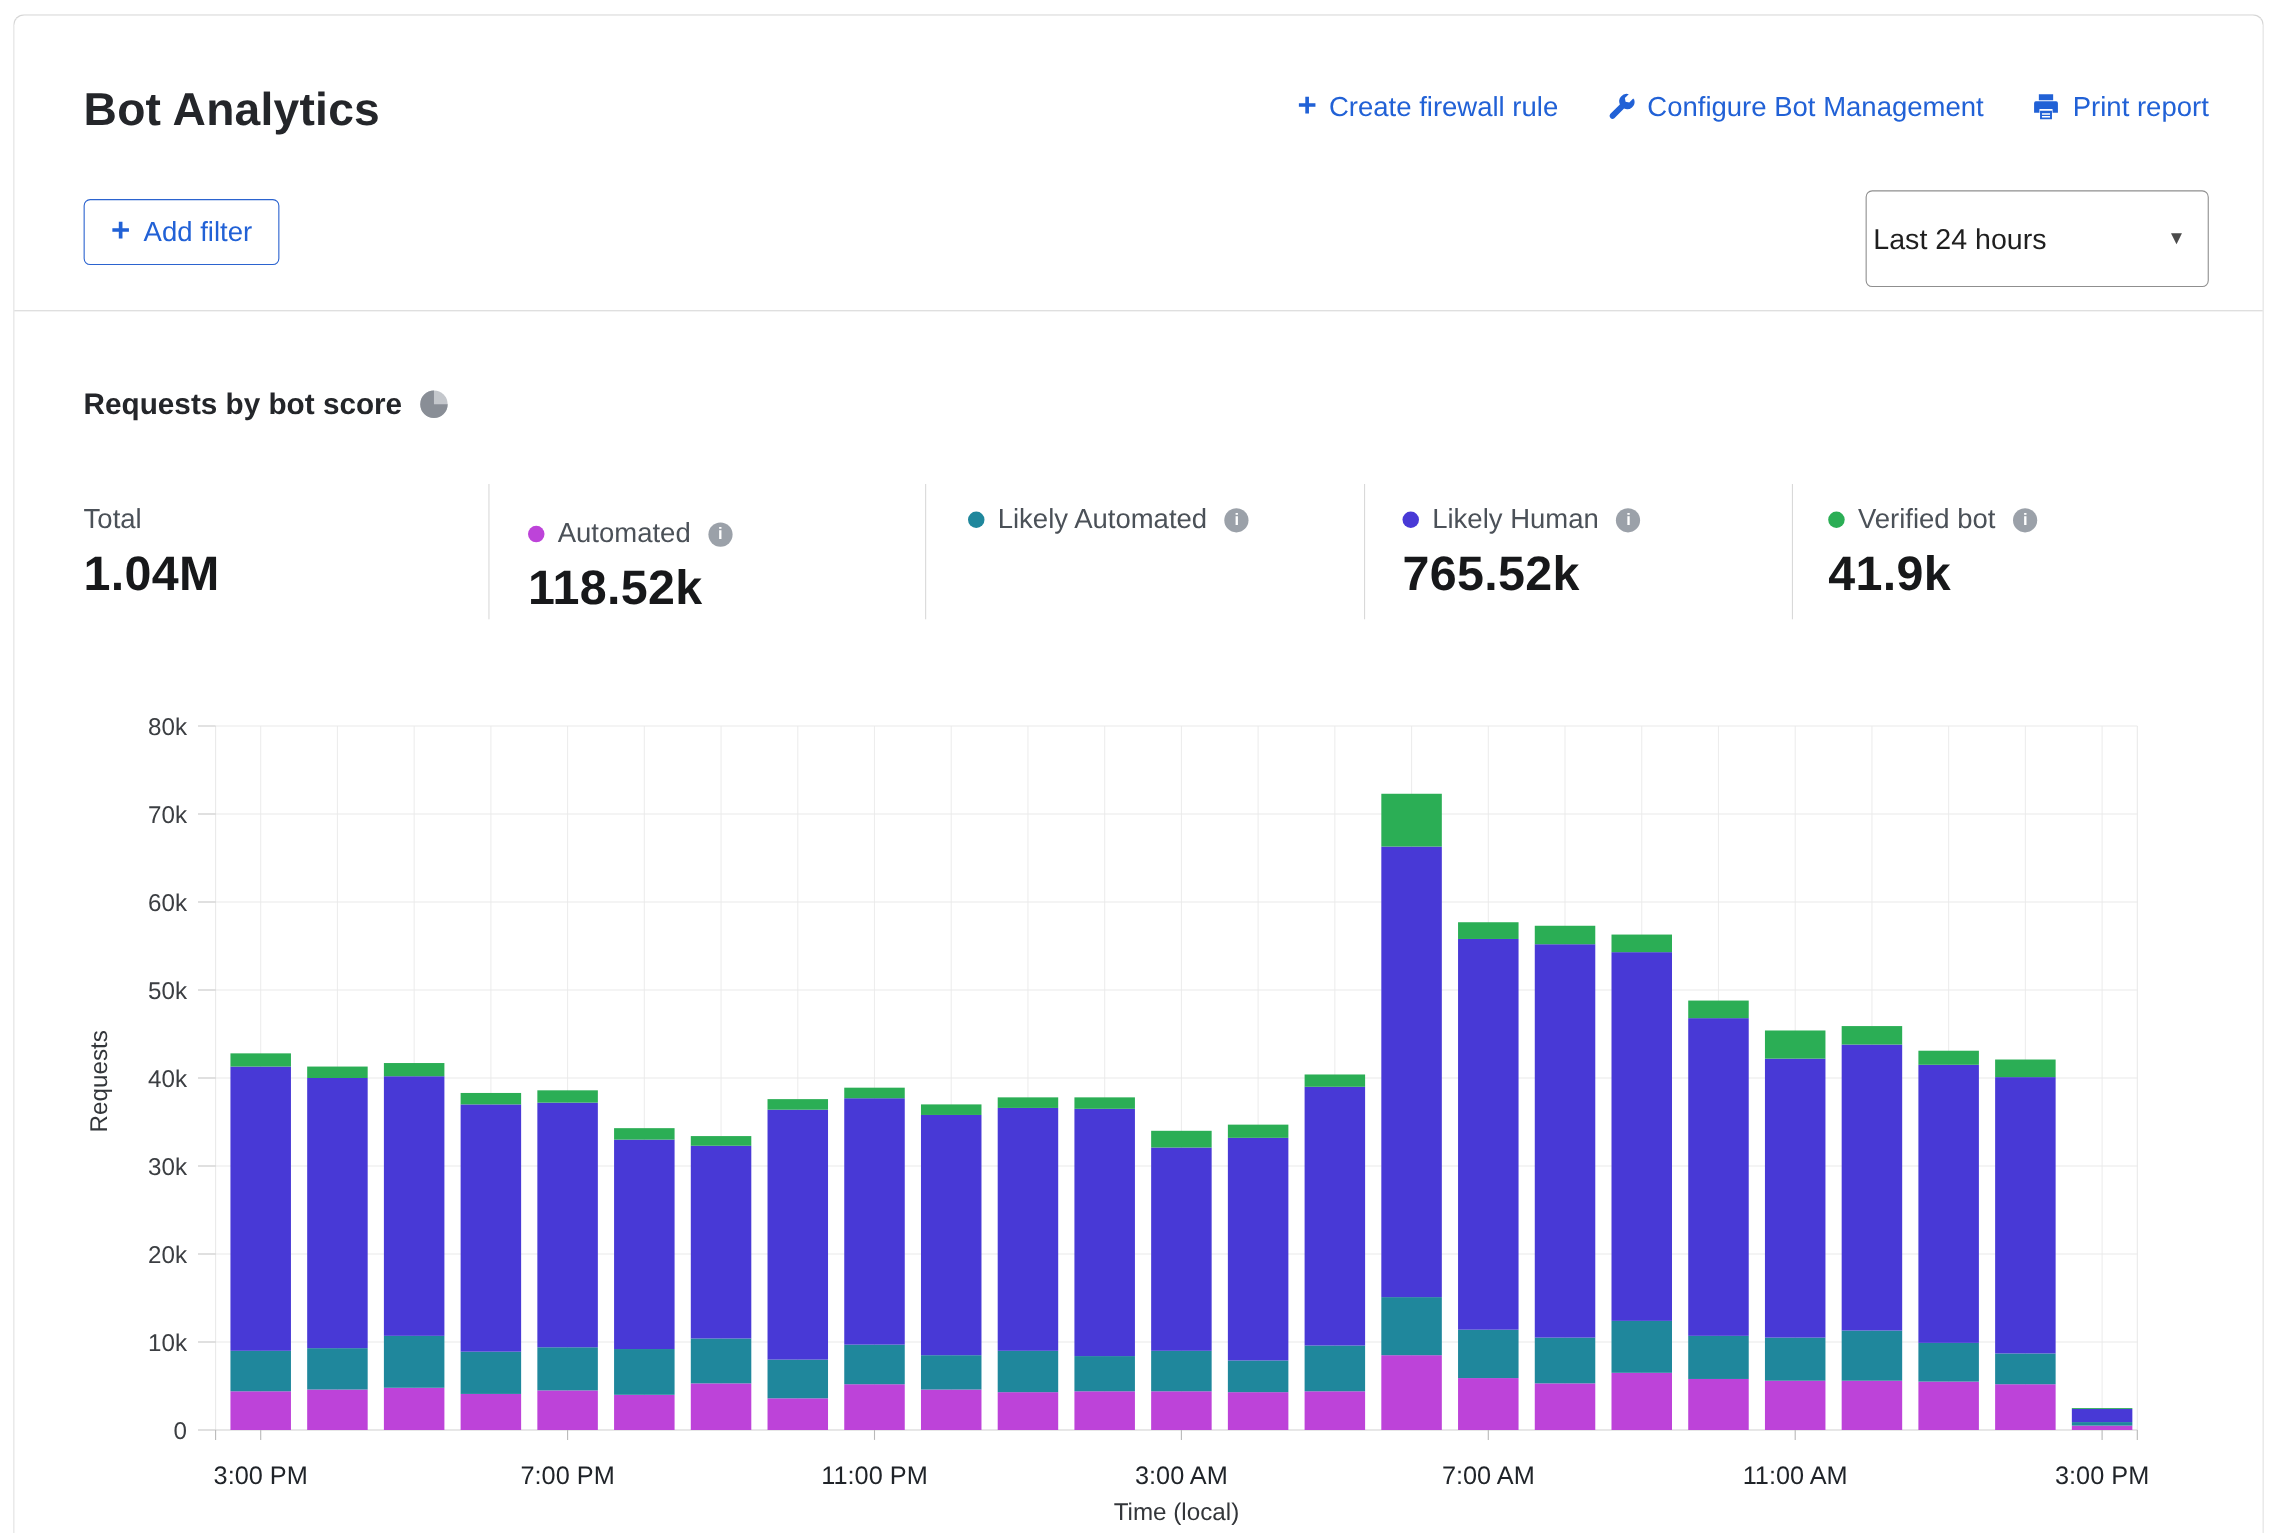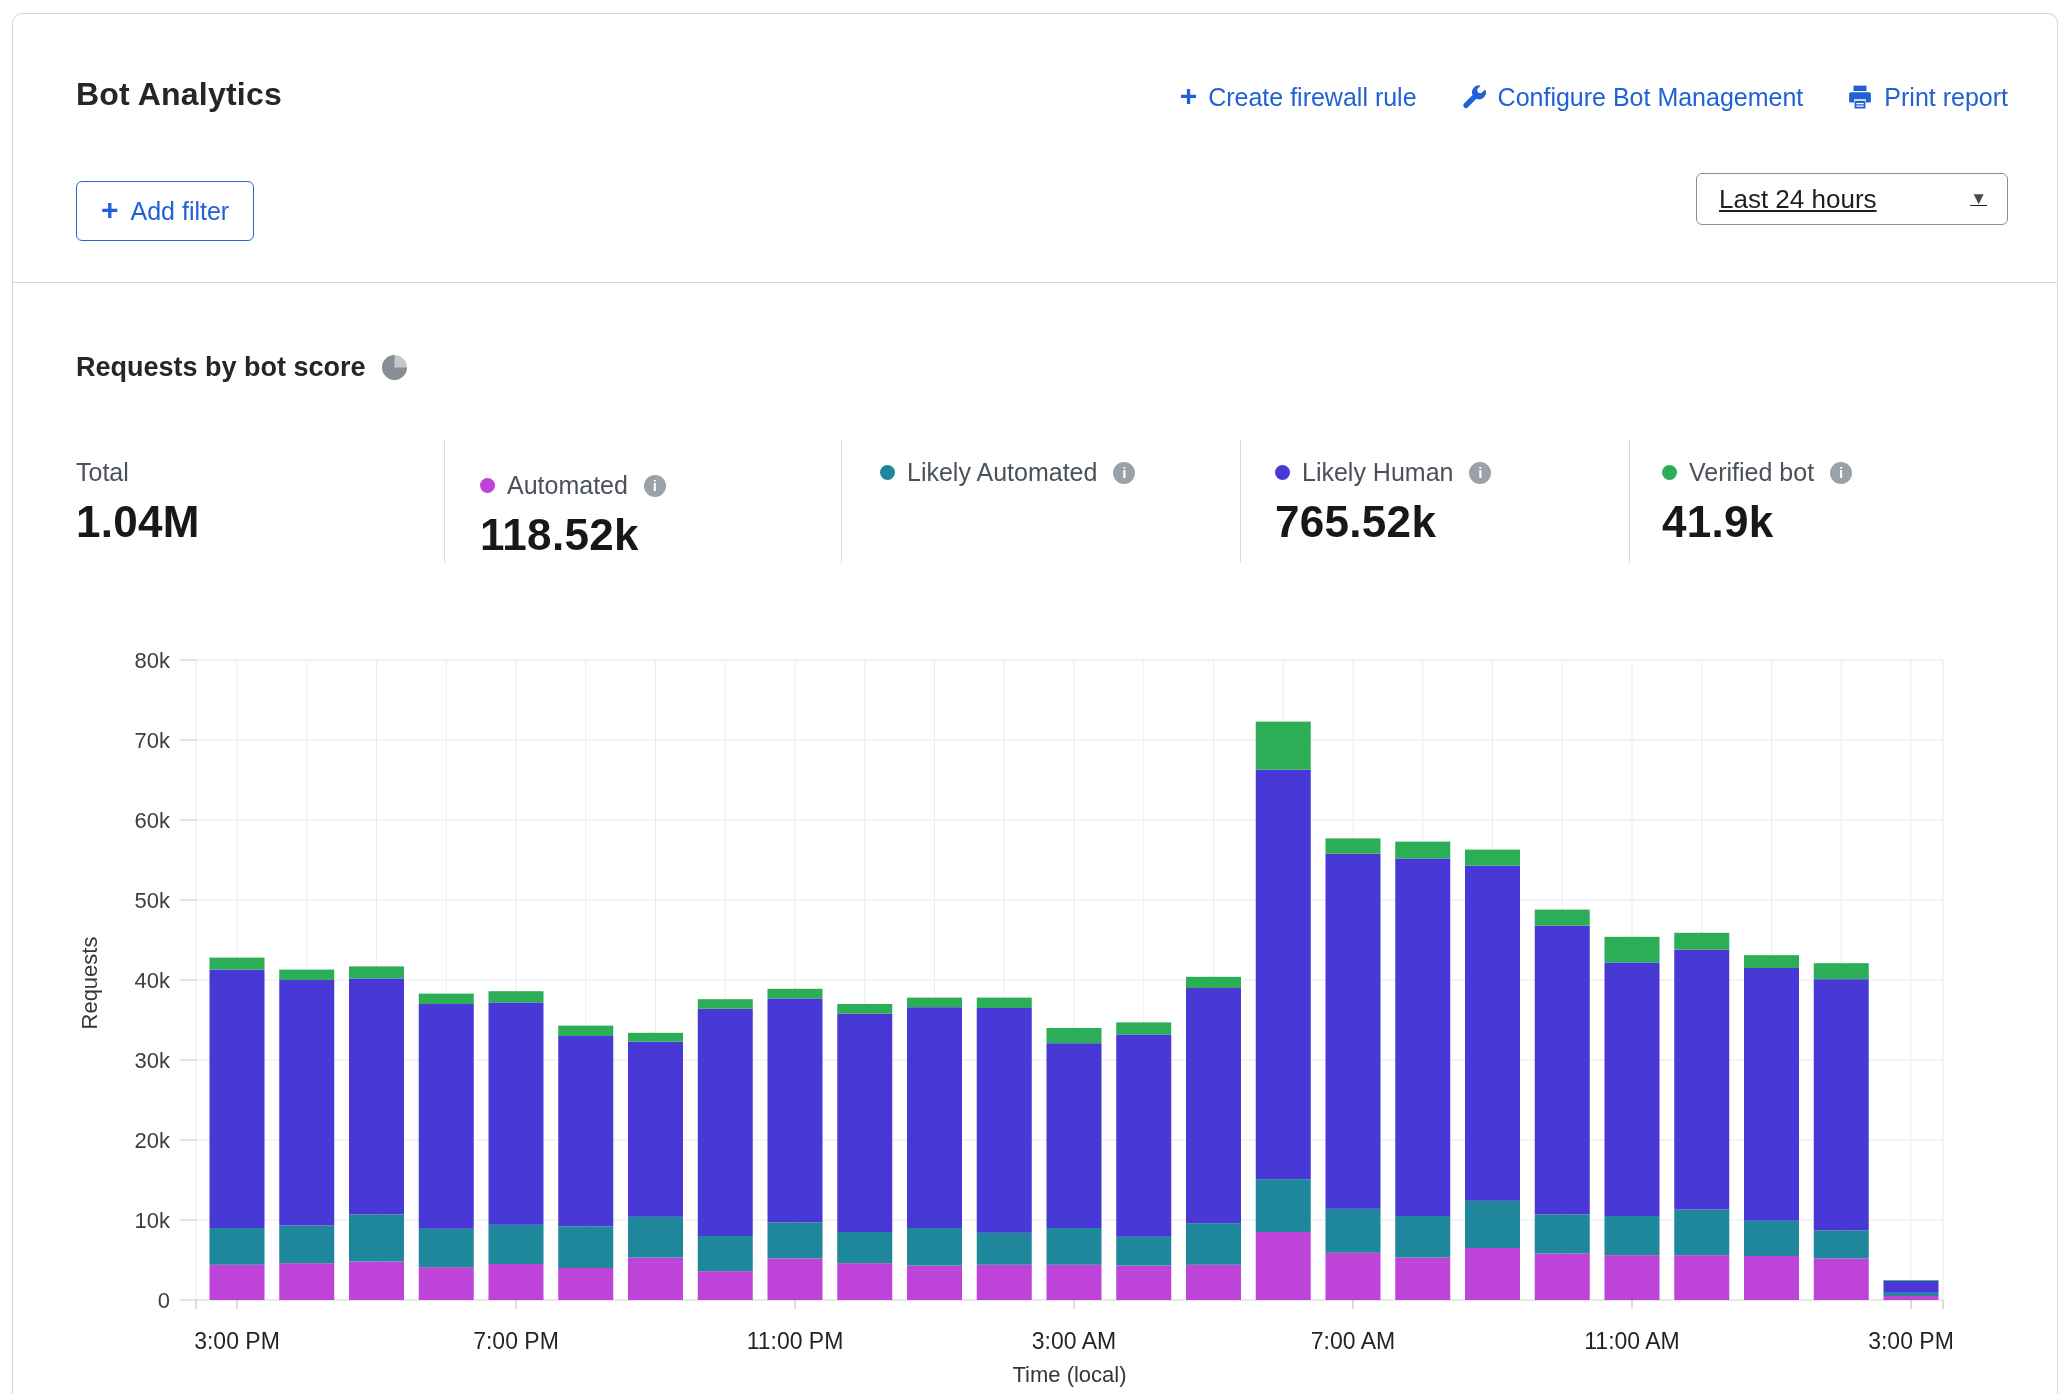--- a/index.html
+++ b/index.html
@@ -5,40 +5,40 @@
   html,body{margin:0;padding:0;}
   body{
     width:2070px;height:1394px;position:relative;background:#ffffff;
     font-family:"Liberation Sans","DejaVu Sans",sans-serif;color:#24262a;overflow:hidden;
   }
   .card{
     position:absolute;left:12px;top:13px;width:2044px;height:1381px;
     border:1px solid #d6d6d6;border-bottom:none;border-radius:10px 10px 0 0;background:#fff;
   }
   .page-title{
-    position:absolute;left:76px;top:76px;font-size:32px;font-weight:700;color:#24262a;letter-spacing:.2px;
+    position:absolute;left:76px;top:76px;font-size:42px;font-weight:700;color:#24262a;letter-spacing:.2px;
   }
   .actions{
     position:absolute;top:82px;right:62px;display:flex;gap:44px;align-items:center;
   }
   .action{
     display:flex;align-items:center;gap:11px;color:#2161d6;font-size:25px;cursor:pointer;white-space:nowrap;
   }
   .action .plus{font-size:30px;font-weight:700;line-height:1;position:relative;top:-1px;}
   .action svg{display:block;}
   .btn-add-filter{
     position:absolute;left:76px;top:181px;height:60px;display:inline-flex;align-items:center;gap:12px;
     padding:0 24px;border:1px solid #2b63cf;border-radius:6px;background:#fff;color:#2161d6;
     font-size:25px;cursor:pointer;
   }
   .btn-add-filter .plus{font-size:30px;font-weight:700;line-height:1;position:relative;top:-1px;}
   .time-range{
-    position:absolute;left:1696px;top:173px;width:312px;height:52px;border:1px solid #8f8f8f;border-radius:6px;
-    background:#fff;display:flex;align-items:center;justify-content:space-between;padding:0 20px 0 22px;
-    font-size:26px;color:#1f1f1f;cursor:pointer;box-sizing:border-box;text-decoration:underline;
+    position:absolute;left:1696px;top:173px;width:312px;height:88px;border:1px solid #8f8f8f;border-radius:6px;
+    background:#fff;display:flex;align-items:center;justify-content:space-between;padding:0 20px 0 6px;
+    font-size:26px;color:#1f1f1f;cursor:pointer;box-sizing:border-box;
   }
   .time-range .caret{font-size:17px;color:#4b4b4b;}
   .divider{position:absolute;left:13px;top:282px;width:2044px;height:1px;background:#d8d8d8;}
   .section-title{
     position:absolute;left:76px;top:352px;font-size:27px;font-weight:700;color:#24262a;
     display:flex;align-items:center;gap:15px;
   }
   .stats{position:absolute;left:0;top:440px;width:2070px;height:130px;}
   .stat-col{position:absolute;top:18px;}
   .stat-head{display:flex;align-items:center;gap:12px;font-size:25px;color:#4b5158;}

